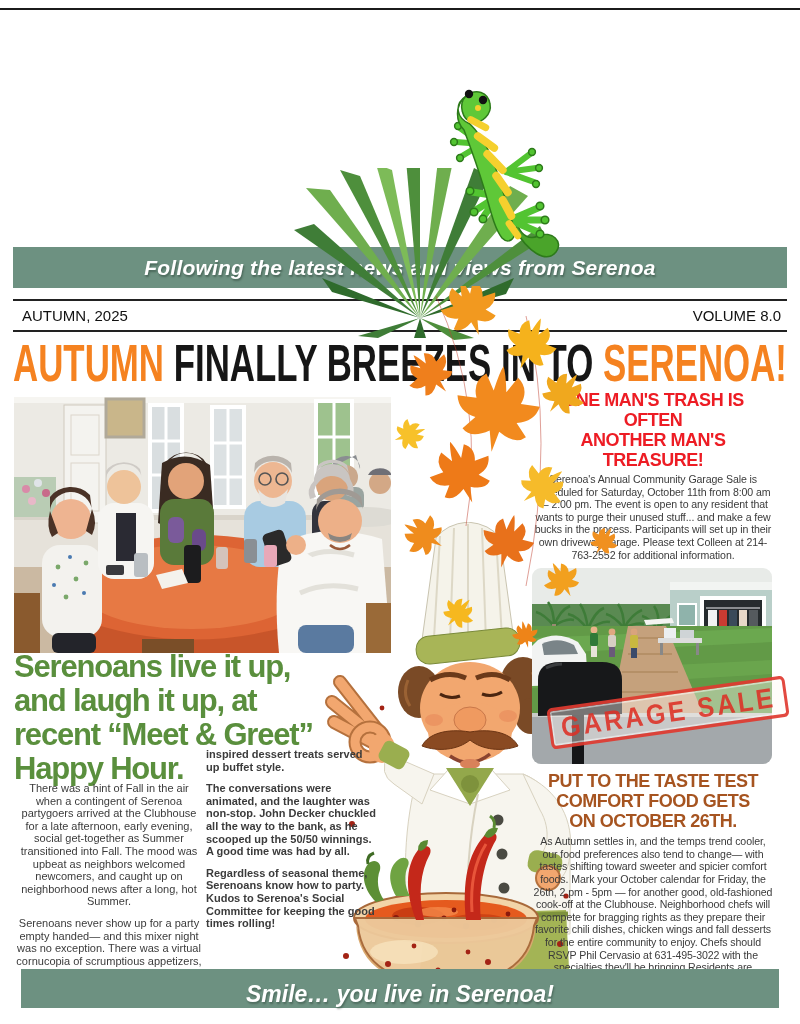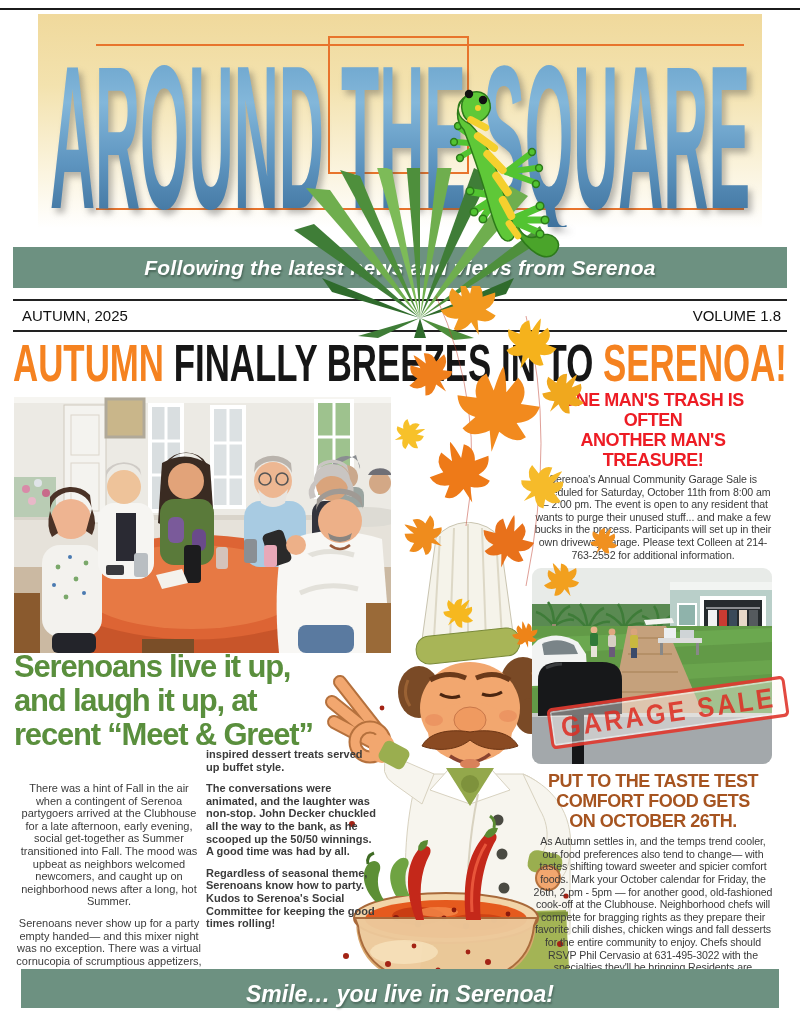--- a/index.html
+++ b/index.html
@@ -91,36 +91,20 @@
   .footer-banner span{color:#fff;font-size:23px;font-weight:bold;font-style:italic;
     text-shadow:1px 2px 2px rgba(30,50,40,.4);}
 </style>
 </head>
 <body>
 
 <div id="page">
 
   <div class="abs top-rule"></div>
 
-  <div class="abs masthead">
-    <div class="orange-rule rule-a"></div>
-    <div class="orange-frame"></div>
-    <div class="orange-rule rule-b"></div>
-    <svg class="title-svg" width="704" height="185" viewBox="0 0 704 185">
-      <defs>
-        <linearGradient id="bluegrad" x1="0" y1="0" x2="0" y2="1">
-          <stop offset="0" stop-color="#5e99c4"></stop>
-            <stop offset="0.35" stop-color="#83b7da"></stop>
-          <stop offset="0.62" stop-color="#5d94bf"></stop>
-            <stop offset="1" stop-color="#32648f"></stop>
-        </linearGradient>
-      </defs>
-      <text x="2" y="166" font-size="205" textLength="700" lengthAdjust="spacingAndGlyphs" fill="url(#bluegrad)">AROUND THE SQUARE</text>
-    </svg>
-  </div>
 
   <svg class="abs palm-svg" width="264" height="172" viewBox="0 0 264 172">
     <g stroke-linejoin="round">
       <polygon points="132,150 6,62 26,56" fill="#3f7d37"></polygon>
       <polygon points="132,150 18,20 42,22" fill="#6fae4e"></polygon>
       <polygon points="132,150 52,2 72,8" fill="#4e8f3c"></polygon>
       <polygon points="132,150 88,-4 104,2" fill="#7dbb58"></polygon>
       <polygon points="132,150 118,-8 132,-6" fill="#4e8f3c"></polygon>
       <polygon points="132,150 150,-8 164,-2" fill="#6fae4e"></polygon>
       <polygon points="132,150 186,0 202,8" fill="#3f7d37"></polygon>
@@ -174,21 +158,21 @@
     </g>
   </svg>
 
   <div class="abs tagline-banner">
     <span>Following the latest news and views from Serenoa</span>
   </div>
 
   <div class="abs date-rule r1"></div>
   <div class="abs dateline-text">
     <span class="lft">AUTUMN, 2025</span>
-    <span class="rgt">VOLUME 1.8</span>
+    <span class="rgt">VOLUME 8.0</span>
   </div>
   <div class="abs date-rule r2"></div>
 
   <svg class="abs headline-svg" width="778" height="54" viewBox="0 0 778 54">
     <text x="1" y="45" font-size="52" textLength="774" lengthAdjust="spacingAndGlyphs">
       <tspan fill="#f58220">AUTUMN</tspan>
       <tspan fill="#161616"> FINALLY BREEZES IN TO </tspan>
       <tspan fill="#f58220">SERENOA!</tspan>
     </text>
   </svg>
@@ -293,20 +277,21 @@
 
     <path d="M0,196 h26 v60 h-26 z" fill="#8a5a2e"></path>
     <path d="M352,206 h25 v50 h-25 z" fill="#9a6a38"></path>
     <rect x="128" y="242" width="52" height="14" fill="#7a4e28"></rect>
   </svg>
 
   <div class="abs story-headline">
     <div>Serenoans live it up,</div>
     <div>and laugh it up, at</div>
     <div>recent “Meet &amp; Greet”</div>
+    <div>Happy Hour.</div>
   </div>
 
   <div class="abs bodycol col1">
     <p>There was a hint of Fall in the air  when a contingent of Serenoa partygoers arrived at the Clubhouse for a late afternoon, early evening, social get-together as Summer transitioned into Fall. The mood was upbeat as neighbors welcomed newcomers, and caught up on neighborhood news after a long, hot Summer.</p>
     <p>Serenoans never show up for a party empty handed— and this mixer night was no exception. There was a virtual cornucopia of scrumptious appetizers, tasty finger foods, beverages of choice and autumn-</p>
   </div>
   <div class="abs bodycol col2">
     <p>inspired dessert treats served up buffet style.</p>
     <p>The conversations were animated, and the laughter was non-stop.  John Decker chuckled all the way to the bank, as he scooped up the 50/50 winnings. A  good time was had by all.</p>
     <p>Regardless of seasonal theme, Serenoans know how to party. Kudos to Serenoa's Social Committee for keeping the good times rolling!</p>

